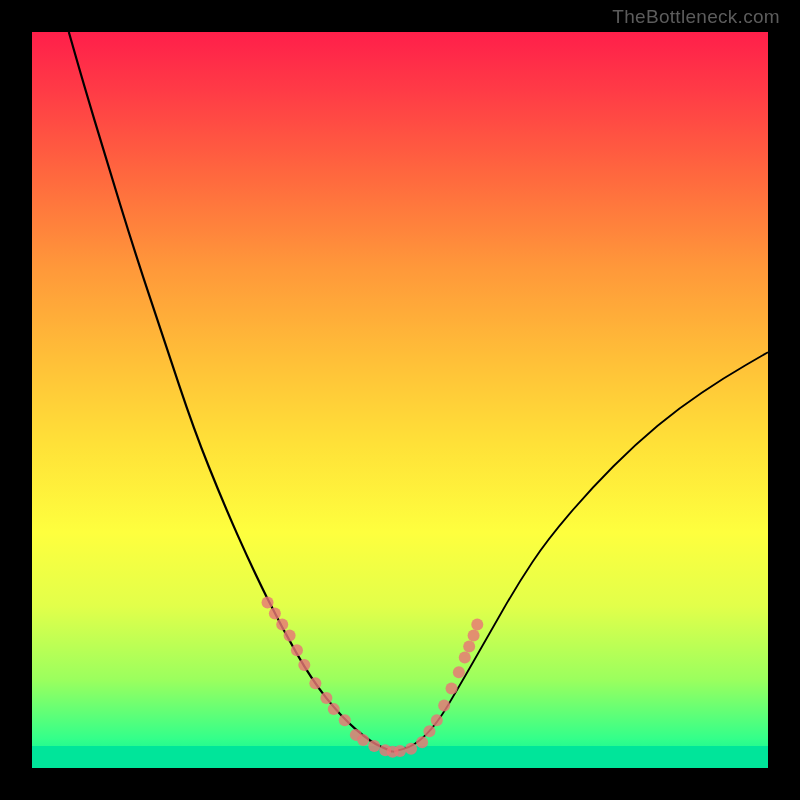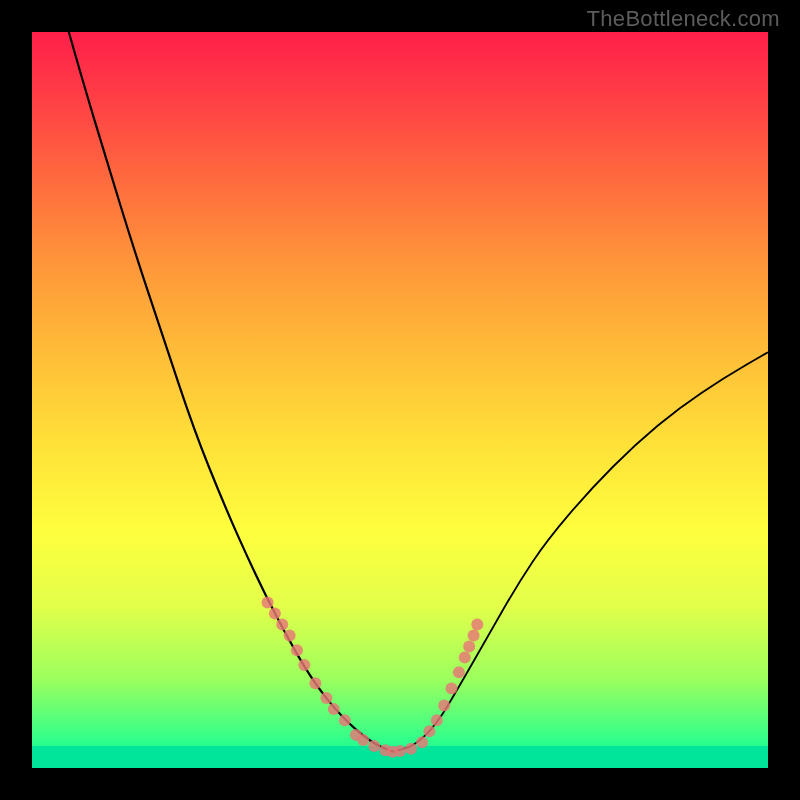--- a/index.html
+++ b/index.html
@@ -47,21 +47,21 @@
     bottom: 0;
     width: 100%;
     height: 22px;
     background: #00e59a;
   }
   .watermark {
     position: absolute;
     top: 6px;
     right: 20px;
     color: #5c5c5c;
-    font-size: 22px;
+    font-size: 19px;
     font-weight: 500;
     letter-spacing: 0.3px;
   }
   svg.curve {
     position: absolute;
     left: 0;
     top: 0;
     width: 736px;
     height: 736px;
     overflow: visible;

